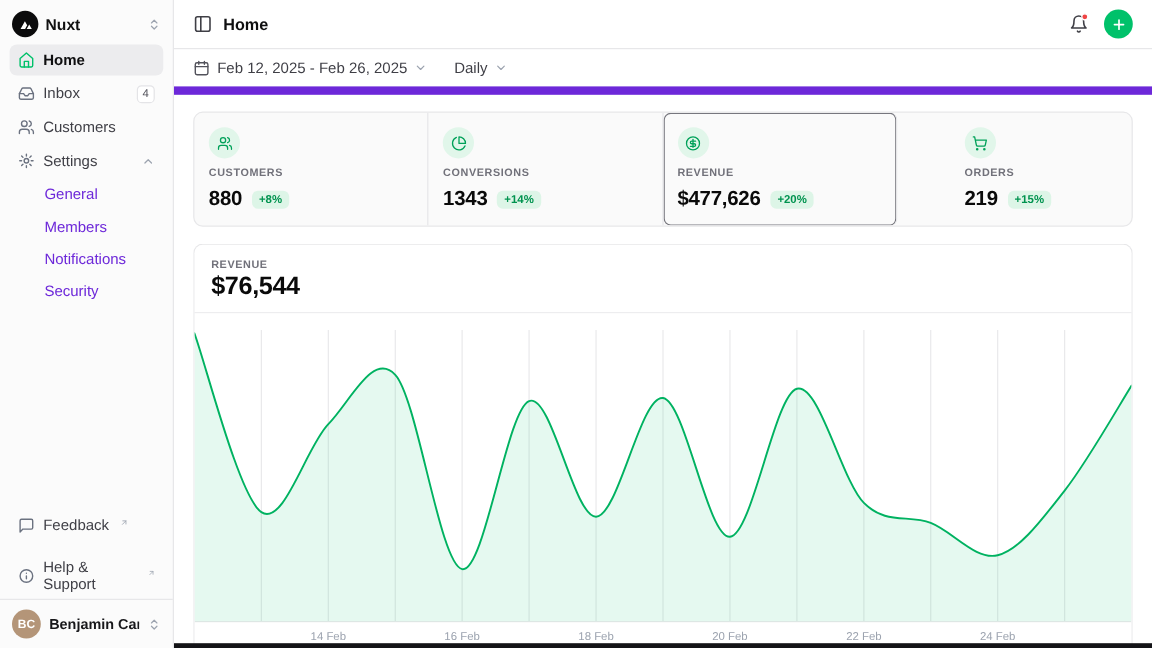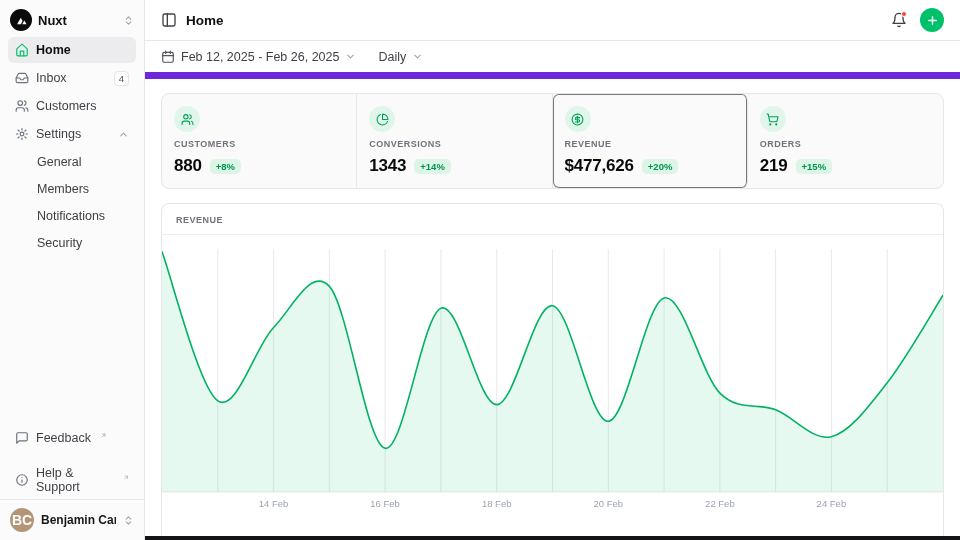--- a/index.html
+++ b/index.html
@@ -32,28 +32,28 @@
   .nav { padding: 0 8px; display: flex; flex-direction: column; gap: 2px; }
   .nav-item { display: flex; align-items: center; gap: 7px; height: 26px; padding: 0 7px;
     border-radius: 6px; color: #3f3f46; cursor: pointer; }
   .nav-item.active { background: #ececee; color: #0f0f10; font-weight: 600; }
   .nav-item.active .ic { color: #00c16a; }
   .badge-count { margin-left: auto; border: 1px solid #e4e4e7; background: #fff;
     border-radius: 4px; font-size: 9.5px; padding: 0 4px; color: #52525b;
     height: 15px; line-height: 14px; }
   .chev-right { margin-left: auto; }
   .sub-item { display: flex; align-items: center; height: 25px; padding-left: 29px;
-    color: #404040; border-radius: 6px; cursor: pointer; }
+    color: #6d28d9; border-radius: 6px; cursor: pointer; }
   .sb-spacer { flex: 1; }
   .sb-bottom { padding: 4px 8px 6px; display: flex; flex-direction: column; gap: 16px; }
   .ext-arrow { margin-left: 2px; transform: translateY(-3px); }
   .user-row { border-top: 1px solid #e7e7e9; display: flex; align-items: center;
     gap: 7px; padding: 8px 10px; cursor: pointer; }
   .avatar { width: 24px; height: 24px; border-radius: 50%; background: #b49578;
-    color: #fff; font-size: 14px; font-weight: 700; display: flex; align-items: center;
+    color: #fff; font-size: 10px; font-weight: 700; display: flex; align-items: center;
     justify-content: center; flex: none; }
   .user-name { flex: 1; font-weight: 600; font-size: 12px; color: #18181b;
     white-space: nowrap; overflow: hidden; }
 
   
   .main { flex: 1; min-width: 0; display: flex; flex-direction: column; position: relative; background: #fff; }
   .m-header { height: 41px; min-height: 41px; border-bottom: 1px solid #e7e7e9;
     display: flex; align-items: center; gap: 9px; padding: 0 16px; }
   .m-title { font-weight: 700; font-size: 13.5px; color: #0f0f10; }
   .hdr-right { margin-left: auto; display: flex; align-items: center; gap: 13px; }
@@ -66,21 +66,21 @@
     display: flex; align-items: center; gap: 22px; padding: 0 16px; }
   .tb-btn { display: flex; align-items: center; gap: 6px; color: #3f3f46; cursor: pointer;
     font-size: 12.5px; background: none; border: none; font-family: inherit; }
 
   .content { flex: 1; min-height: 0; padding: 14px 16px 0; display: flex; flex-direction: column; gap: 14px; }
 
   .stats { display: grid; grid-template-columns: repeat(4, 1fr);
     border: 1px solid #e7e7e9; border-radius: 8px; background: #fafafa; overflow: hidden; }
   .stat { padding: 12px; border-right: 1px solid #e7e7e9; display: flex;
     flex-direction: column; gap: 7px; cursor: pointer; }
-  .stat:last-child { border-right: none; }
+  .stat:last-child { border-right: none; margin-left: 44px; }
   .stat.selected { box-shadow: inset 0 0 0 1px #77777e; border-radius: 6px; }
   .stat-icon { width: 26px; height: 26px; border-radius: 50%; background: #e1f6ea;
     display: flex; align-items: center; justify-content: center; color: #00a159; }
   .stat-icon svg { width: 13px; height: 13px; }
   .stat-label { font-size: 9px; font-weight: 600; letter-spacing: .5px; color: #71717a; }
   .stat-value-row { display: flex; align-items: center; gap: 8px; }
   .stat-value { font-size: 17px; font-weight: 700; color: #0a0a0a; letter-spacing: -.2px; }
   .delta-badge { background: #ddf5e7; color: #00934f; font-size: 9.5px; font-weight: 600;
     padding: 2px 6px; border-radius: 5px; }
 
@@ -301,20 +301,21 @@
           <span class="stat-value-row">
             <span class="stat-value">219</span>
             <span class="delta-badge">+15%</span>
           </span>
         </div>
       </div>
 
       <div class="chart-card">
         <div class="cc-head">
           <div class="cc-label">REVENUE</div>
+          <div class="cc-value">$76,544</div>
         </div>
         <div class="cc-chart">
             <svg width="781" height="279" viewBox="0 0 781 279">
               <line x1="55.8" y1="14" x2="55.8" y2="257" stroke="#e9e9eb" stroke-width="1"></line>
               <line x1="111.6" y1="14" x2="111.6" y2="257" stroke="#e9e9eb" stroke-width="1"></line>
               <line x1="167.4" y1="14" x2="167.4" y2="257" stroke="#e9e9eb" stroke-width="1"></line>
               <line x1="223.1" y1="14" x2="223.1" y2="257" stroke="#e9e9eb" stroke-width="1"></line>
               <line x1="278.9" y1="14" x2="278.9" y2="257" stroke="#e9e9eb" stroke-width="1"></line>
               <line x1="334.7" y1="14" x2="334.7" y2="257" stroke="#e9e9eb" stroke-width="1"></line>
               <line x1="390.5" y1="14" x2="390.5" y2="257" stroke="#e9e9eb" stroke-width="1"></line>

